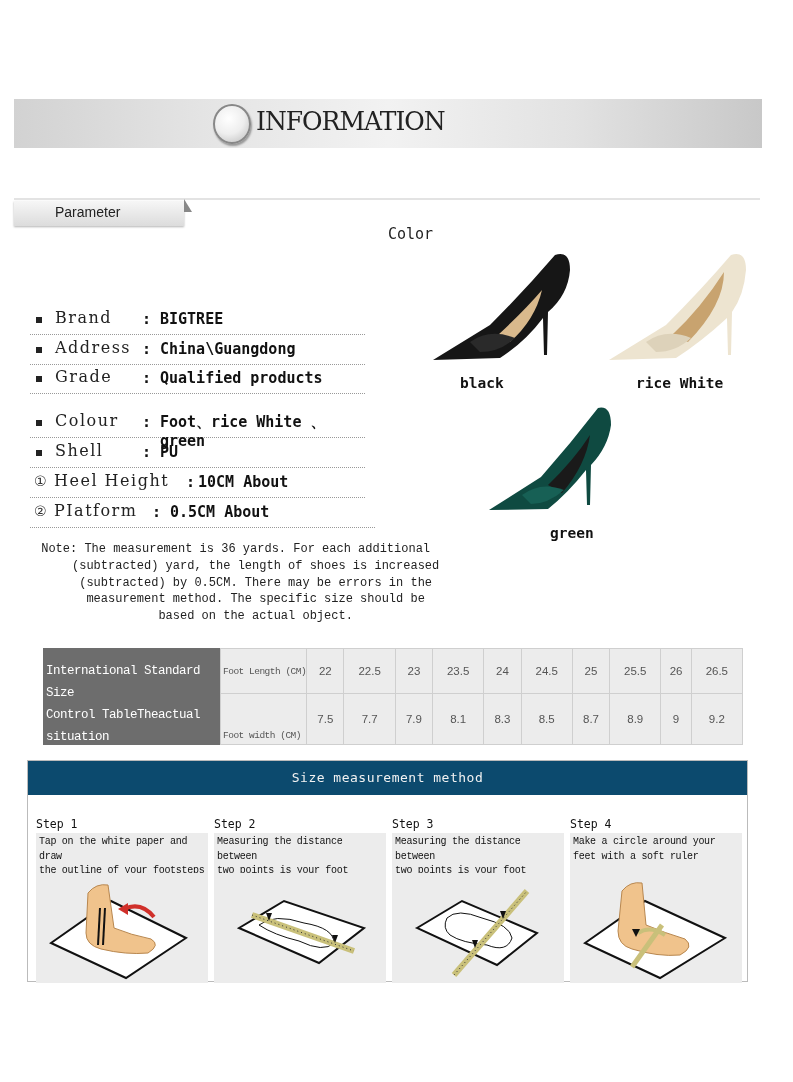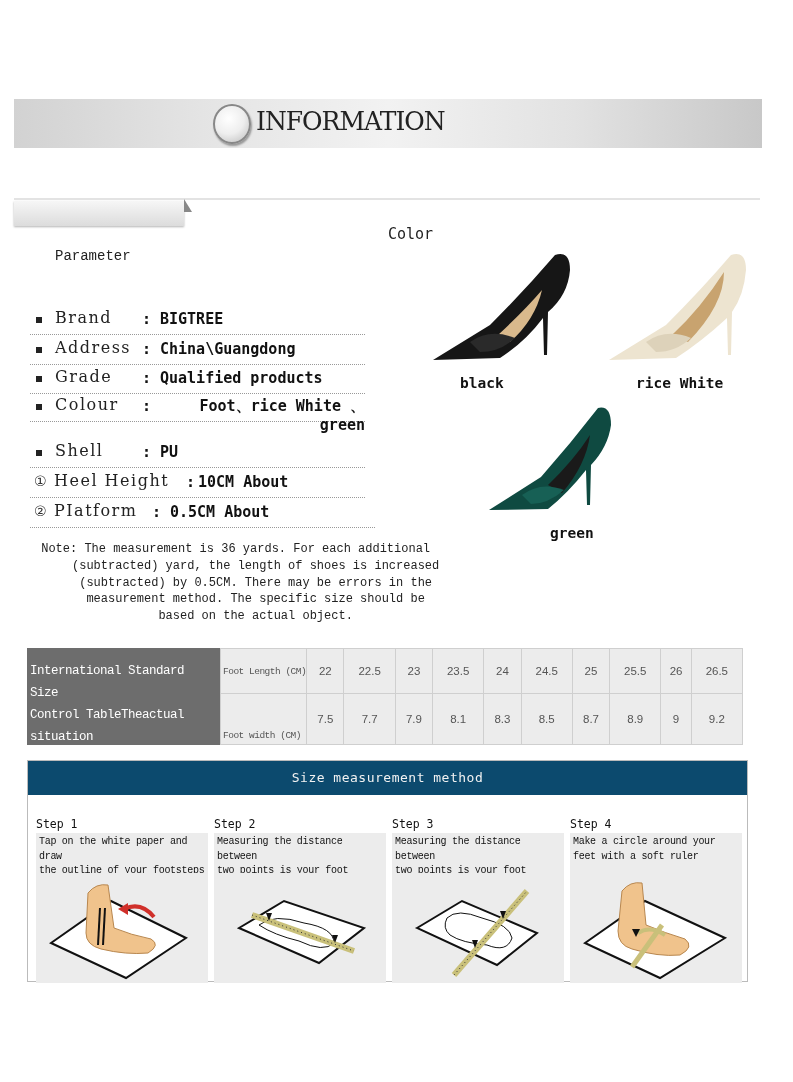--- a/index.html
+++ b/index.html
@@ -10,39 +10,39 @@
     background: linear-gradient(90deg, #d2d2d2 0%, #e4e4e4 25%, #f2f2f2 50%, #e2e2e2 75%, #c8c8c8 100%); }
   .info-circle { position: absolute; left: 213px; top: 104px; width: 38px; height: 40px; border-radius: 50%;
     border: 2px solid #888; background: radial-gradient(circle at 40% 35%, #fff 0%, #eee 50%, #bbb 100%);
     box-shadow: 1px 2px 2px rgba(0,0,0,.35); }
   .info-title { position: absolute; left: 256px; top: 107px; font-family: "DejaVu Serif", serif; font-size: 25px;
     letter-spacing: -1px; color: #222; font-weight: normal; transform: scaleY(1.05); }
 
   .param-rule { position: absolute; left: 14px; top: 198px; width: 746px; height: 2px; background: #e3e3e3; }
   .param-tab { position: absolute; left: 14px; top: 201px; width: 170px; height: 25px;
     background: linear-gradient(180deg, #f6f6f6, #dcdcdc); box-shadow: 0 1px 2px rgba(0,0,0,.3); }
-  .param-tab span { position: absolute; left: 41px; top: 3px; font-family: Liberation Mono, monospace; font-size: 14px; color: #222; margin-top: 44px; }
+  .param-tab span { position: absolute; left: 41px; top: 3px; font-family: Liberation Sans, sans-serif; font-size: 14px; color: #222; }
   .param-fold { position: absolute; left: 184px; top: 199px; width: 0; height: 0;
     border-left: 8px solid #888; border-top: 13px solid transparent; }
 
   .color-heading { position: absolute; left: 388px; top: 225px; font-family: "DejaVu Sans Mono", monospace; font-size: 15px; color: #222; }
 
   .spec-row { position: absolute; left: 30px; width: 335px; height: 30px; border-bottom: 1px dotted #999; }
   .spec-row .bullet { position: absolute; left: 6px; top: 12px; width: 6px; height: 6px; background: #222; }
   .spec-row .circ { position: absolute; left: 4px; top: 5px; font-size: 14px; color: #333; }
   .spec-row .lbl { position: absolute; top: 3px; font-family: "DejaVu Serif", serif; font-size: 16px; letter-spacing: 1.5px; color: #222; }
   .spec-row .val { position: absolute; top: 5px; font-family: "DejaVu Sans Mono", monospace; font-weight: bold; font-size: 15px; color: #111; }
 
   .note { position: absolute; left: 32px; top: 541px; font-family: "Liberation Mono", monospace; font-size: 12px; line-height: 16.8px; color: #222; text-align: center; }
   .note .indent { padding-left: 40px; display: block; }
 
   .swatch-label { position: absolute; font-family: "DejaVu Sans Mono", monospace; font-weight: bold; font-size: 14.5px; color: #111; }
 
   .size-table-wrap { position: absolute; left: 27px; top: 648px; width: 716px; height: 97px; }
-  .size-caption { position: absolute; left: 0; top: 0; width: 193px; height: 97px; background: #6d6d6d; color: #fff;
+  .size-caption { position: absolute; left: 16px; top: 0; width: 193px; height: 97px; background: #6d6d6d; color: #fff;
     font-family: "Liberation Mono", monospace; font-size: 12.5px; line-height: 22px; padding: 12px 3px; letter-spacing: -0.5px; }
   table.size-table { position: absolute; left: 193px; top: 0; width: 523px; height: 97px; border-collapse: collapse; background: #ececec; }
   table.size-table td { border: 1px solid #cfcfcf; text-align: center; font-family: "Liberation Sans", sans-serif; font-size: 11.5px; color: #555; }
   table.size-table td.rh { width: 66px; font-family: "Liberation Mono", monospace; font-size: 9.5px; text-align: left; padding-left: 2px; white-space: nowrap; letter-spacing: -0.5px; }
 
   .method-box { position: absolute; left: 27px; top: 760px; width: 721px; height: 222px; border: 1px solid #bbb; background: #fff; }
   .method-head { height: 34px; background: #0c4a6e; color: #f2f2f2; text-align: center;
     font-family: "DejaVu Sans Mono", monospace; font-size: 13px; line-height: 34px; letter-spacing: 0.5px; }
   .step { position: absolute; top: 56px; width: 172px; }
   .step-title { font-family: "DejaVu Sans Mono", monospace; font-size: 11.5px; color: #111; height: 16px; }
@@ -76,21 +76,21 @@
   <span class="lbl" style="left:25px;">Address</span>
   <span class="val" style="left:112px;">:</span>
   <span class="val" style="left:130px;">China\Guangdong</span>
 </div>
 <div class="spec-row" style="top:364px;">
   <span class="bullet"></span>
   <span class="lbl" style="left:25px;">Grade</span>
   <span class="val" style="left:112px;">:</span>
   <span class="val" style="left:130px;">Qualified products</span>
 </div>
-<div class="spec-row" style="top:392px;text-align:right;">
+<div class="spec-row" style="top:408px;">
   <span class="bullet"></span>
   <span class="lbl" style="left:25px;">Colour</span>
   <span class="val" style="left:112px;">:</span>
   <span class="val" style="left:130px;">Foot、rice  White 、green</span>
 </div>
 <div class="spec-row" style="top:438px;">
   <span class="bullet"></span>
   <span class="lbl" style="left:25px;">Shell</span>
   <span class="val" style="left:112px;">:</span>
   <span class="val" style="left:130px;">PU</span>

